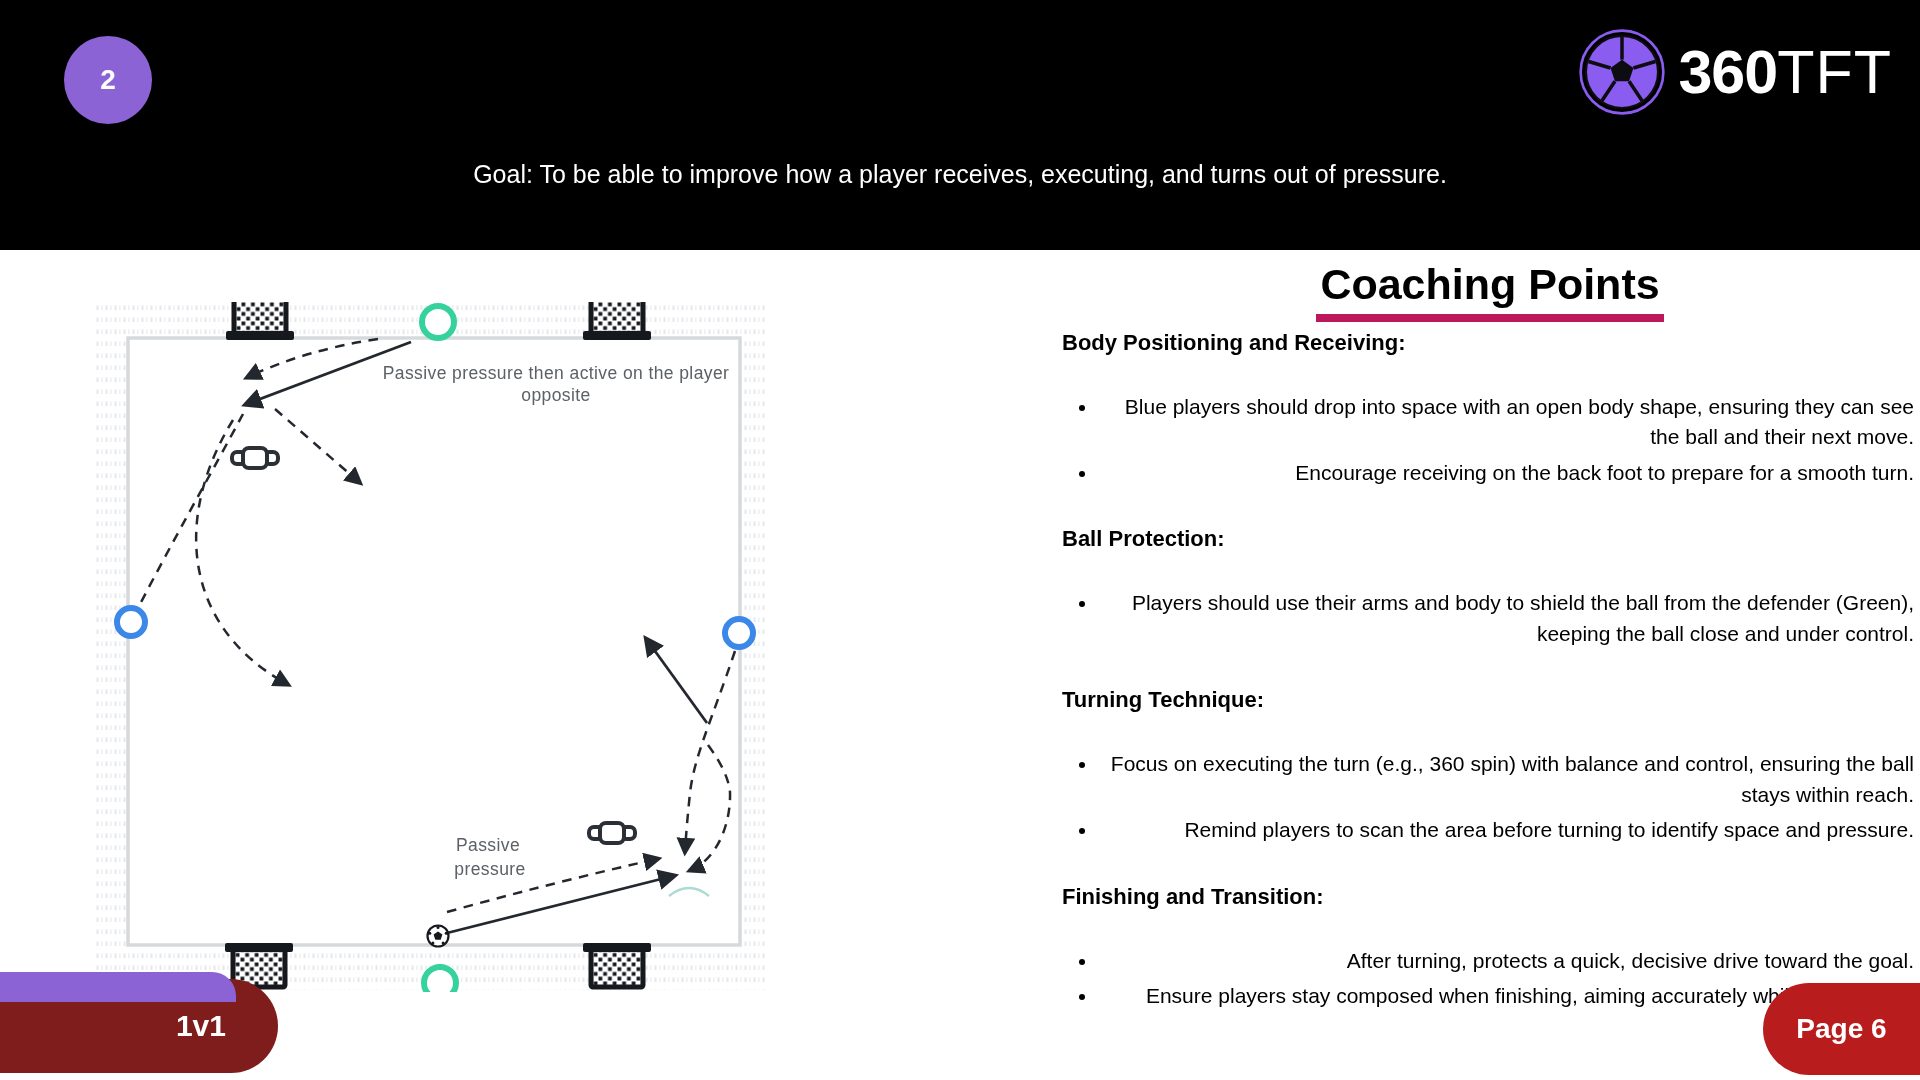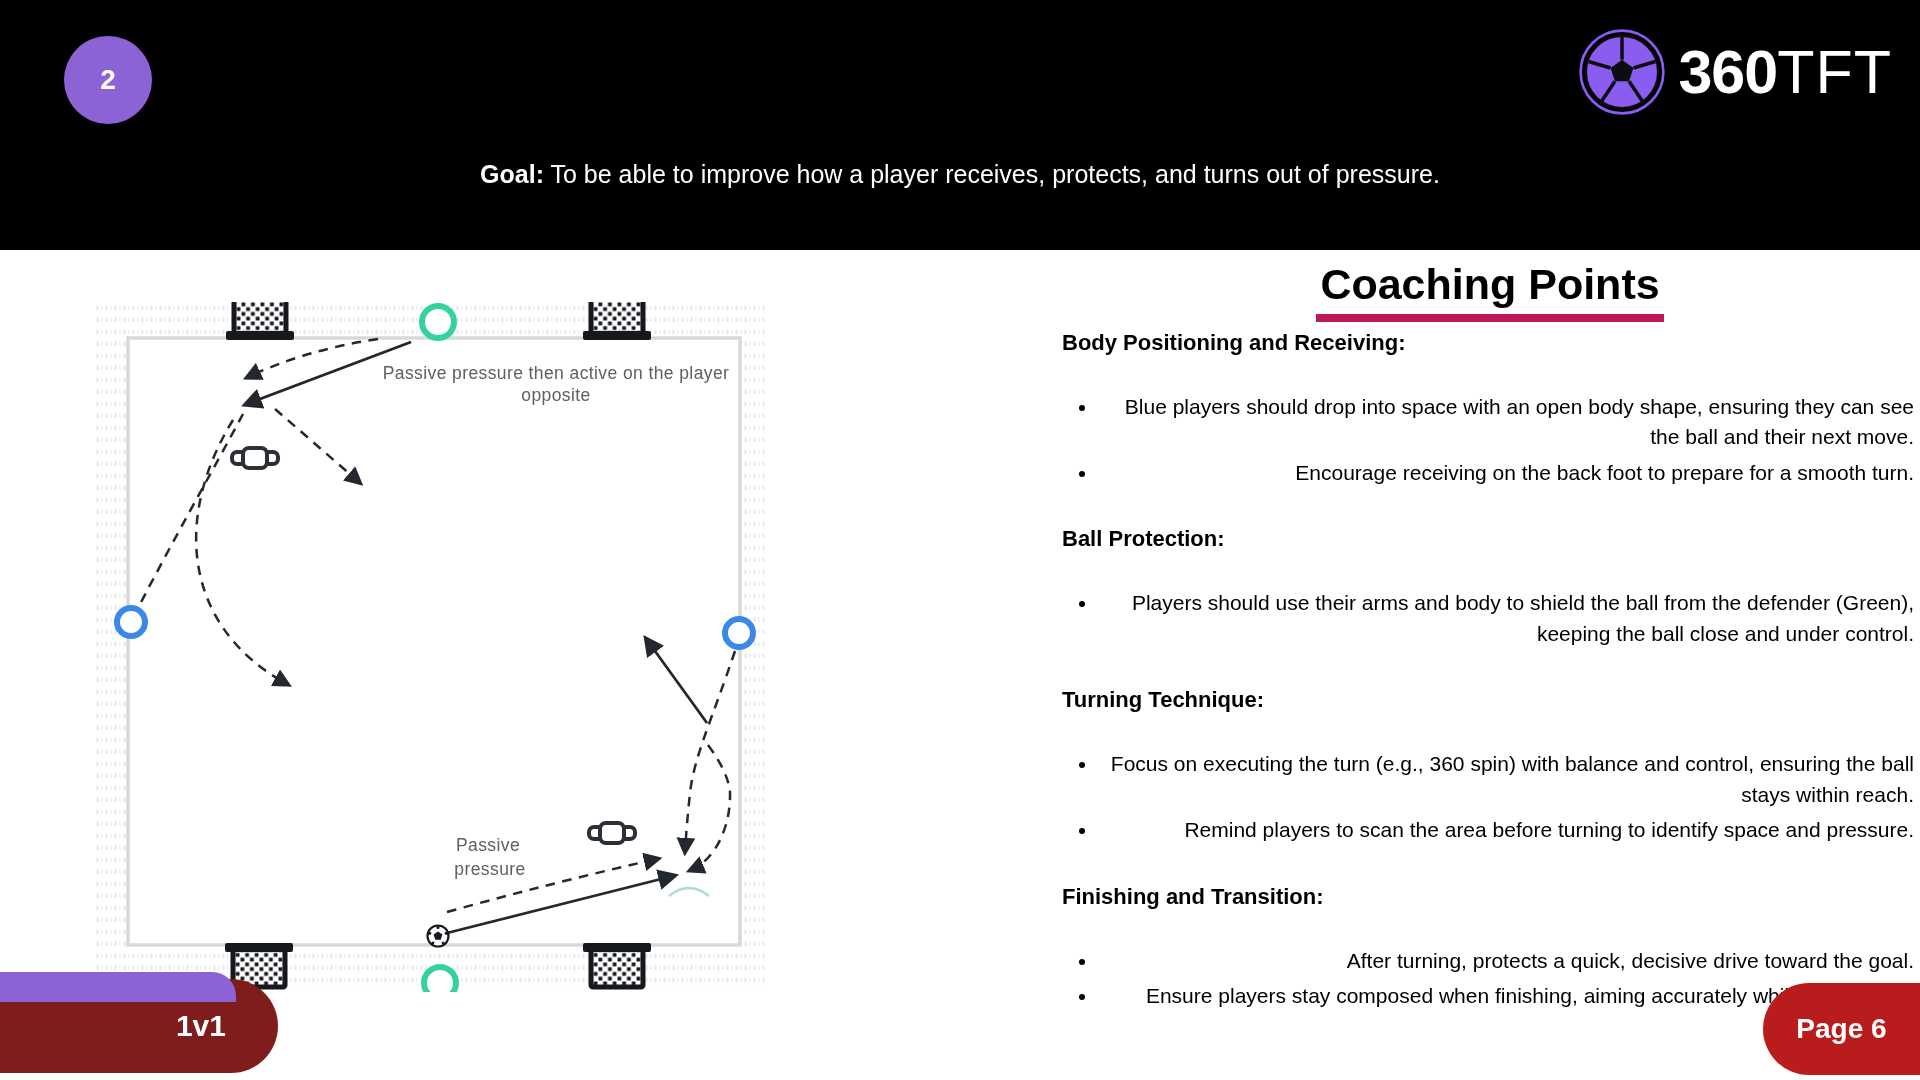--- a/index.html
+++ b/index.html
@@ -9,21 +9,21 @@
   
   .header{position:absolute;left:0;top:0;width:1920px;height:250px;background:#000000;}
   .num-badge{position:absolute;left:64px;top:36px;width:88px;height:88px;border-radius:50%;
              background:#8c63d4;display:flex;align-items:center;justify-content:center;
              color:#ffffff;font-size:28px;font-weight:700;}
   .title-wrap{position:absolute;left:0;top:84px;width:100%;text-align:center;}
   .title-wrap h1{display:inline-block;margin:0;color:#ffffff;font-size:45px;font-weight:700;
                  letter-spacing:.5px;border-bottom:5px solid #ffffff;padding:0 6px 7px;}
   .goal-line{position:absolute;left:0;top:160px;width:100%;text-align:center;color:#ffffff;
              font-size:25px;}
-  .goal-line b{font-weight:700;margin-top:36px;}
+  .goal-line b{font-weight:400;margin-top:36px;}
   .logo{position:absolute;right:28px;top:28px;display:flex;align-items:center;gap:12px;}
   .logo-text{color:#ffffff;font-size:61px;line-height:1;}
   .logo-text .b360{font-weight:800;letter-spacing:-1px;}
   .logo-text .ltft{font-weight:400;letter-spacing:1px;}
 
   
   .coach-head{position:absolute;left:1060px;top:252px;width:860px;text-align:center;}
   .coach-head h2{display:inline-block;margin:8px;font-size:43px;font-weight:700;color:#000;
                  border-bottom:8px solid #be185d;padding:0 4px 5px;}
   .sections{position:absolute;left:1062px;top:330px;width:852px;color:#000;}
@@ -50,21 +50,21 @@
 <body>
 
 <div class="page">
 
   <div class="header">
     <div class="num-badge">
       <span>2</span>
     </div>
     <div class="goal-line">
       <b>Goal:</b>
-      <span>To be able to improve how a player receives, protects, and turns out of pressure.</span>
+      <span>To be able to improve how a player receives, executing, and turns out of pressure.</span>
     </div>
     <div class="logo">
       <svg width="88" height="88" viewBox="0 0 100 100">
         <circle cx="50" cy="50" r="47" fill="none" stroke="#8b5cf0" stroke-width="3"></circle>
         <circle cx="50" cy="50" r="41" fill="#8b5cf0"></circle>
         <circle cx="50" cy="50" r="41" fill="none" stroke="#0c0c11" stroke-width="2.5"></circle>
         <path d="M50,36 L63,45.5 58,60.5 42,60.5 37,45.5 Z" fill="#0c0c11"></path>
         <g stroke="#0c0c11" stroke-width="4">
           <line x1="50" y1="36" x2="50" y2="10"></line>
           <line x1="63" y1="45.5" x2="88" y2="38"></line>

